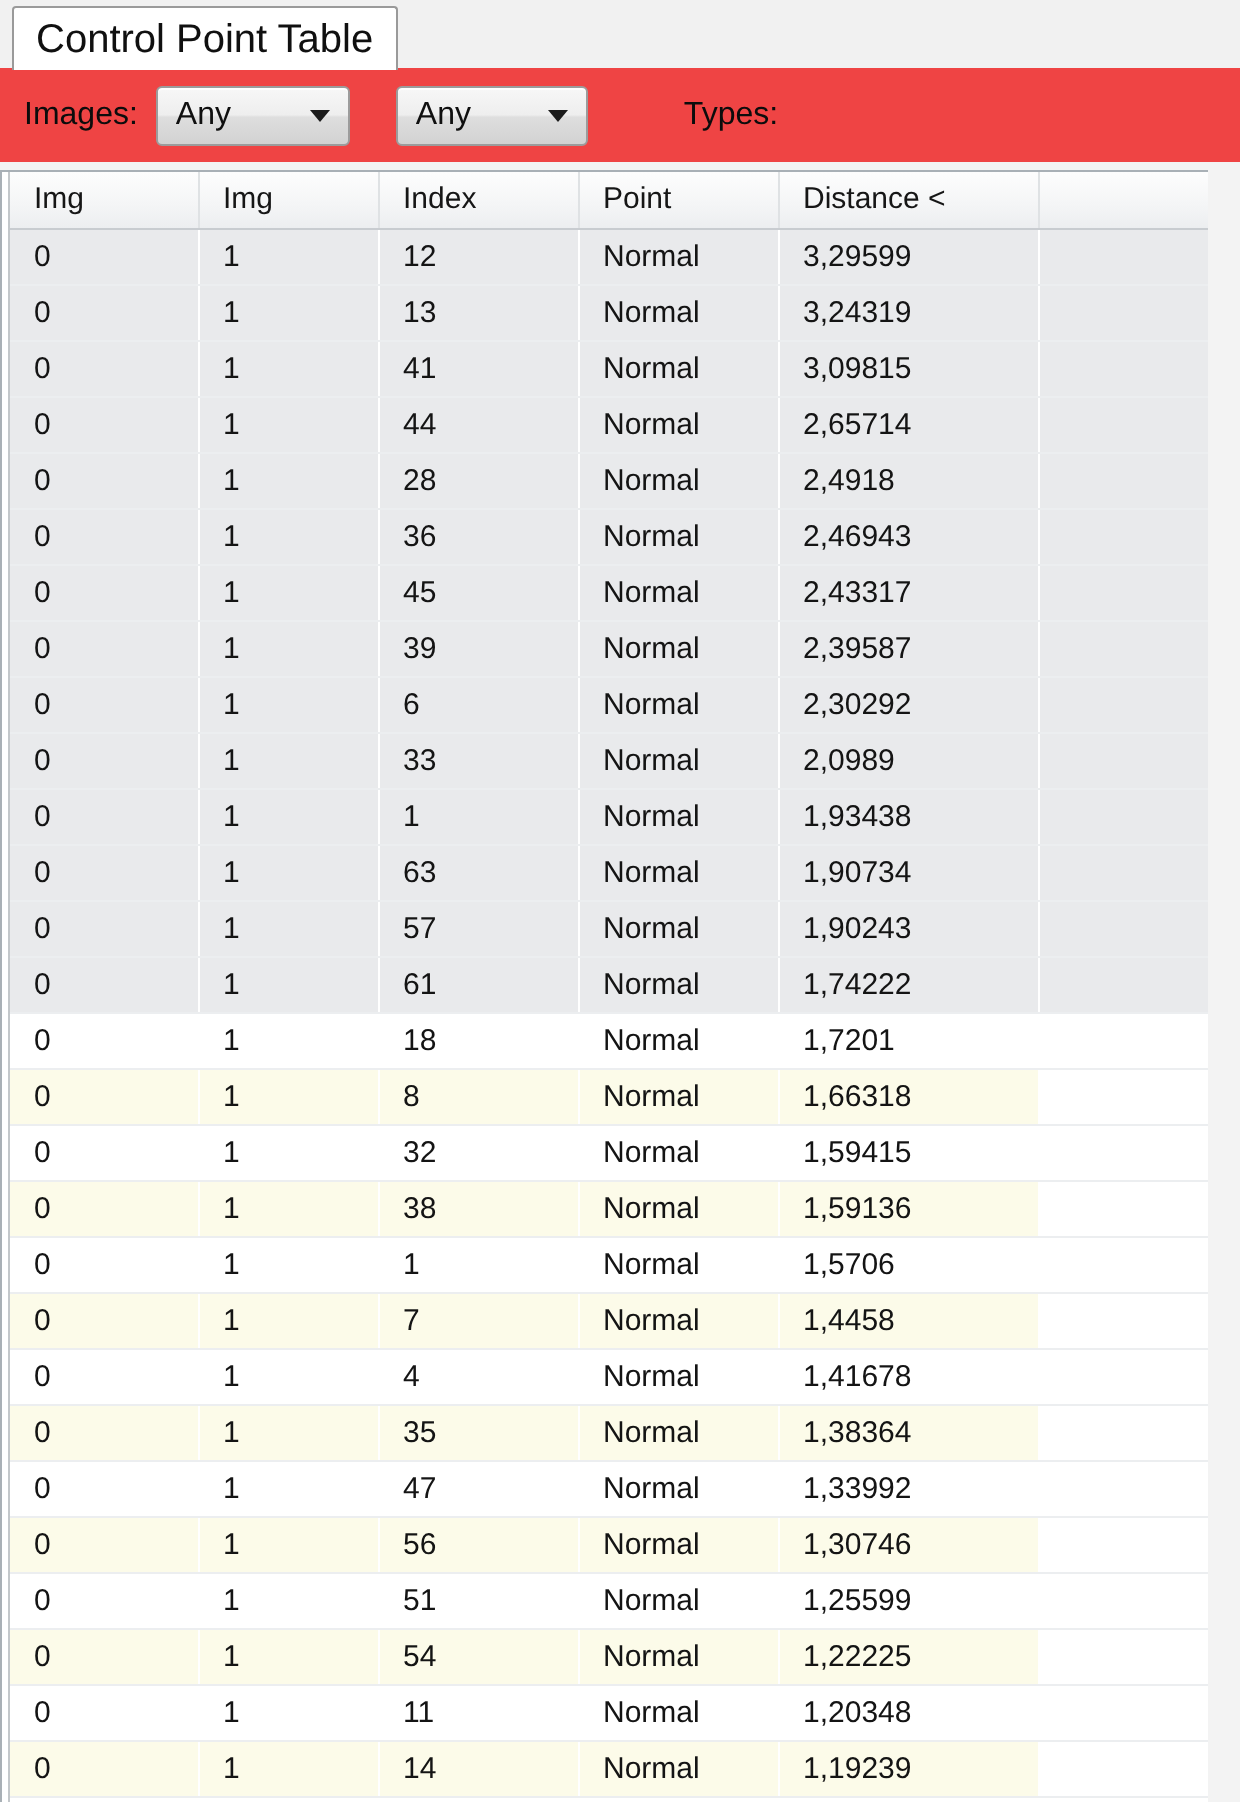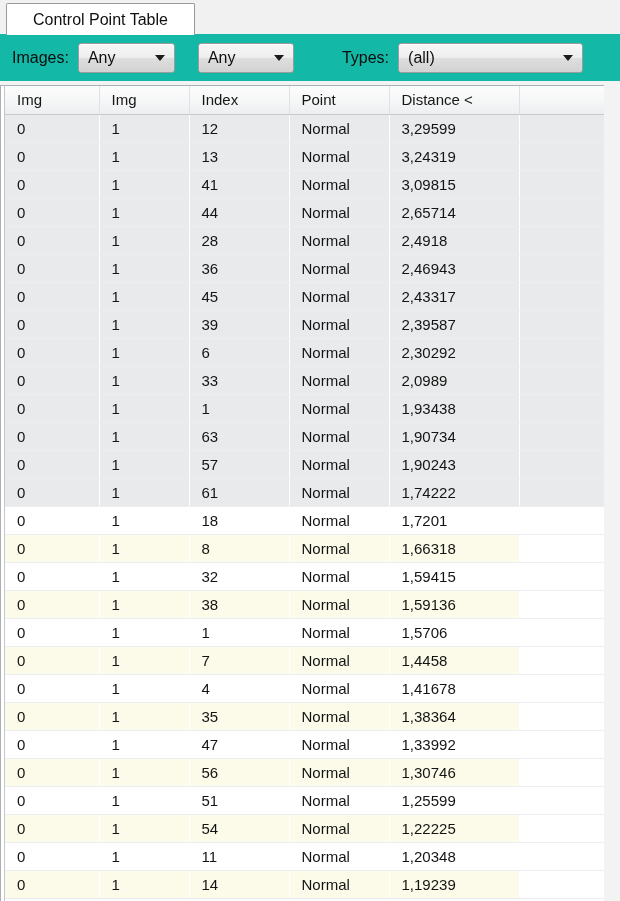--- a/index.html
+++ b/index.html
@@ -29,22 +29,22 @@
     height: 34px;
     background: #f1f1f1;
     display: flex;
     align-items: flex-end;
     padding-left: 6px;
     box-sizing: border-box;
   }
   .tab {
     height: 30px;
     line-height: 30px;
-    padding: 0 26px;
-    font-size: 16px;
+    padding: 0 11px;
+    font-size: 20px;
     color: #101010;
     box-sizing: border-box;
     border: 1px solid #9a9a9a;
     border-bottom: none;
     border-radius: 2px 2px 0 0;
     white-space: nowrap;
     position: relative;
   }
   .tab.active {
     background: #ffffff;
@@ -61,21 +61,21 @@
     z-index: 1;
   }
 
   
   .toolbar {
     position: relative;
     height: 47px;
     display: flex;
     align-items: center;
     padding-left: 12px;
-    background: #14b8a6;
+    background: #ef4444;
     box-sizing: border-box;
   }
   .tb-label {
     font-size: 16px;
     color: #0c0c0c;
     margin-right: 9px;
     white-space: nowrap;
   }
   .tb-label.types {
     margin-left: 25px;
@@ -205,24 +205,20 @@
       <span class="caret"></span>
     </div>
 
     <div class="combo images-b">
       <span class="value">Any</span>
       <span class="caret"></span>
     </div>
 
     <span class="tb-label types">Types:</span>
 
-    <div class="combo types">
-      <span class="value">(all)</span>
-      <span class="caret"></span>
-    </div>
   </div>
 
   <div class="tablewrap">
     <div class="tableinner">
       <table class="grid">
         <colgroup>
           <col class="c-img1">
             <col class="c-img2">
             <col class="c-index">
           <col class="c-type">

